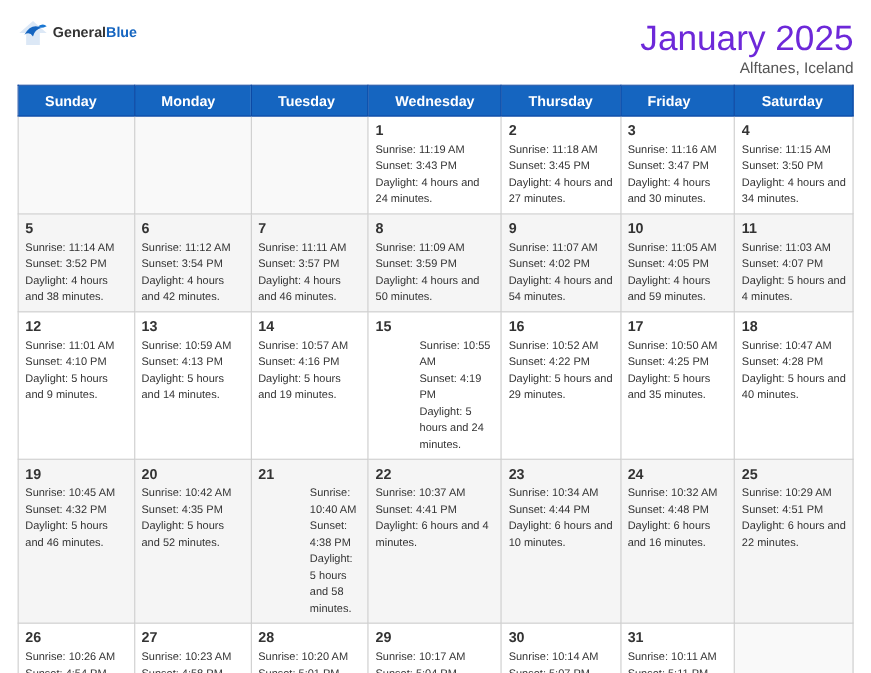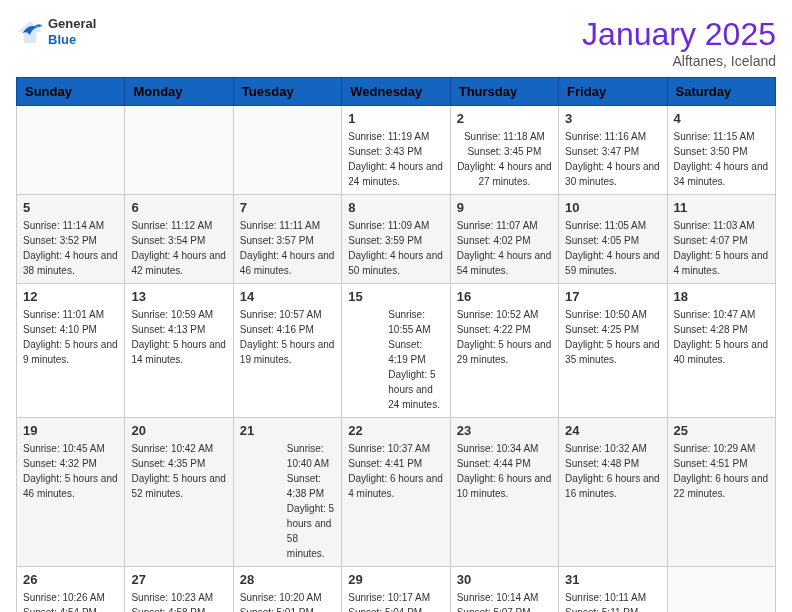--- a/index.html
+++ b/index.html
@@ -16,21 +16,21 @@
       align-items: flex-start;
       margin-bottom: 8px;
     }
     .logo {
       display: flex;
       align-items: center;
       gap: 4px;
     }
     .logo-text {
       display: flex;
-      flex-direction: column;
+      flex-direction: row;
       font-size: 13px;
       font-weight: bold;
       line-height: 1.2;
     }
     .logo-text .general { color: #333; }
     .logo-text .blue { color: #1565C0; }
     .logo-bird {
       width: 28px;
       height: 28px;
     }
@@ -46,23 +46,23 @@
       font-size: 14px;
       color: #555;
     }
     .calendar {
       width: 100%;
       border-collapse: collapse;
       border: 1px solid #ccc;
     }
     .calendar th {
       background-color: #1565C0;
-      color: #000000;
+      color: #ffffff;
       text-align: left;
-      padding: 6px 8px;
+      padding: 6px 24px;
       font-size: 13px;
       font-weight: bold;
       border: 1px solid #0d47a1;
     }
     .calendar td {
       vertical-align: top;
       border: 1px solid #ccc;
       padding: 5px 6px;
       width: 14.28%;
       min-height: 85px;
@@ -126,21 +126,21 @@
         <td class="empty"></td>
         <td class="empty"></td>
         <td>
           <div class="day-number">1</div>
           <div class="day-info" style="white-space: pre-line;">Sunrise: 11:19 AM
 Sunset: 3:43 PM
 Daylight: 4 hours and 24 minutes.</div>
         </td>
         <td>
           <div class="day-number">2</div>
-          <div class="day-info" style="white-space: pre-line; text-align: center;">Sunrise: 11:18 AM
+          <div class="day-info" style="white-space: pre-line;">Sunrise: 11:18 AM
 Sunset: 3:45 PM
 Daylight: 4 hours and 27 minutes.</div>
         </td>
         <td>
           <div class="day-number">3</div>
           <div class="day-info" style="white-space: pre-line;">Sunrise: 11:16 AM
 Sunset: 3:47 PM
 Daylight: 4 hours and 30 minutes.</div>
         </td>
         <td>

